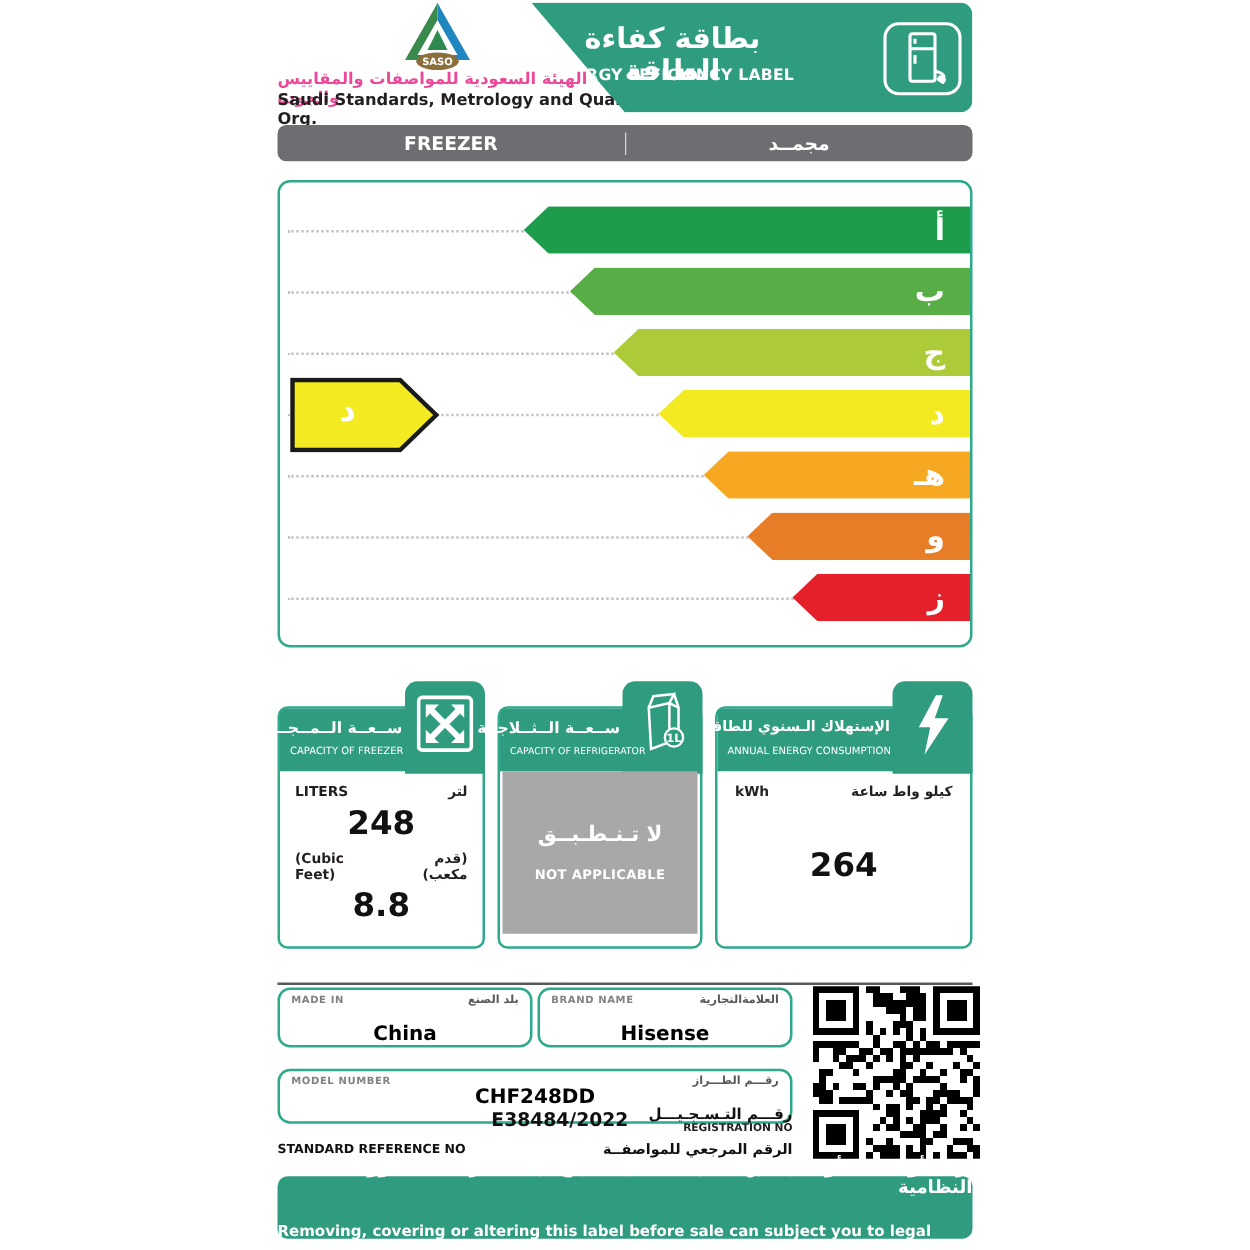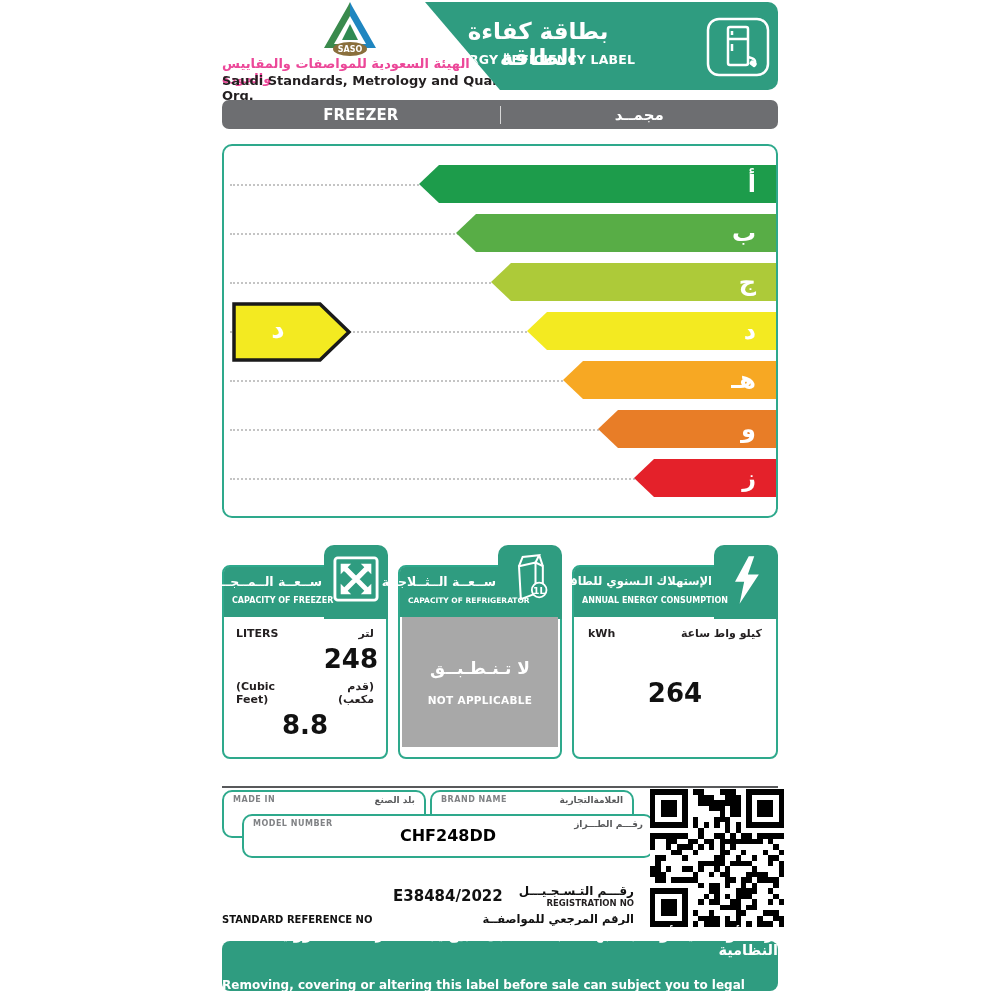--- a/index.html
+++ b/index.html
@@ -32,21 +32,21 @@
          display:flex;align-items:center;justify-content:flex-end;}
   .arrow-letter{color:#fff;font-size:24px;font-weight:bold;margin-right:20px;line-height:1;direction:rtl;}
   .indicator{position:absolute;left:8px;top:156px;width:120px;height:60px;}
   .indicator-letter{position:absolute;left:0;top:12px;width:92px;text-align:center;color:#fff;font-size:26px;font-weight:bold;direction:rtl;}
 
   
   .capbox{position:absolute;top:565px;height:190px;border:2px solid #2ea98c;border-radius:8px;background:#fff;}
   .cap-head{position:absolute;left:0;top:0;right:0;height:50px;background:#2f9c80;border-radius:5px 5px 0 0;}
   .cap-tab{position:absolute;top:-22px;right:-2px;width:64px;height:74px;background:#2f9c80;border-radius:10px 10px 0 0;}
   .cap-title-ar{position:absolute;left:8px;top:7px;right:64px;color:#fff;font-weight:bold;font-size:12.5px;direction:rtl;text-align:right;white-space:nowrap;}
-  .cap-title-en{position:absolute;left:8px;top:29px;right:60px;color:#fff;font-weight:bold;font-size:8px;white-space:nowrap;}
+  .cap-title-en{position:absolute;left:8px;top:29px;right:60px;color:#fff;font-weight:normal;font-size:8px;white-space:nowrap;}
   .unit-row{display:flex;justify-content:space-between;align-items:baseline;font-size:11px;font-weight:bold;color:#231f20;padding:0 4px;}
   .bigval{text-align:center;font-size:26px;font-weight:bold;color:#111;}
   .na-block{position:absolute;left:2px;right:2px;top:50px;bottom:10px;background:#a8a8a8;
             display:flex;flex-direction:column;align-items:center;justify-content:center;gap:16px;}
   .na-ar{color:#fff;font-weight:bold;font-size:17px;direction:rtl;}
   .na-en{color:#fff;font-weight:bold;font-size:10.5px;letter-spacing:.3px;}
 
   
   .divider{position:absolute;left:0;top:786px;width:556px;height:2px;background:#58595b;}
   .infobox{position:absolute;border:2px solid #2ea98c;border-radius:10px;background:#fff;}
@@ -180,21 +180,21 @@
           </svg>
         </div>
         <div class="cap-title-ar">ســعــة الــمــجــمــد</div>
         <div class="cap-title-en">CAPACITY OF FREEZER</div>
       </div>
       <div style="position:absolute;left:8px;right:8px;top:60px;">
         <div class="unit-row">
           <span>LITERS</span>
           <span dir="rtl">لتر</span>
         </div>
-        <div class="bigval" style="margin:4px 0 6px 0;text-align:right;">248</div>
+        <div class="bigval" style="margin:4px 0 6px 0;">248</div>
         <div class="unit-row">
           <span>(Cubic Feet)</span>
           <span dir="rtl">(قدم مكعب)</span>
         </div>
         <div class="bigval" style="margin-top:4px;">8.8</div>
       </div>
     </div>
 
     <div class="capbox" style="left:176px;width:160px;">
       <div class="cap-head">
@@ -247,21 +247,21 @@
     </div>
 
     <div class="infobox" style="left:208px;top:790px;width:200px;height:44px;">
       <div class="info-labels">
         <span class="lab-en">BRAND  NAME</span>
         <span class="lab-ar">العلامةالتجارية</span>
       </div>
       <div class="info-val">Hisense</div>
     </div>
 
-    <div class="infobox" style="left:0;top:814px;width:408px;height:40px;margin-left:20px;">
+    <div class="infobox" style="left:0;top:855px;width:408px;height:40px;">
       <div class="info-labels">
         <span class="lab-en">MODEL NUMBER</span>
         <span class="lab-ar">رقـــم الطـــراز</span>
       </div>
       <div class="info-val" style="margin-top:-3px;">CHF248DD</div>
     </div>
 
     <div class="regrow">
       <span class="reg-val">E38484/2022</span>
       <span class="reg-lab">

